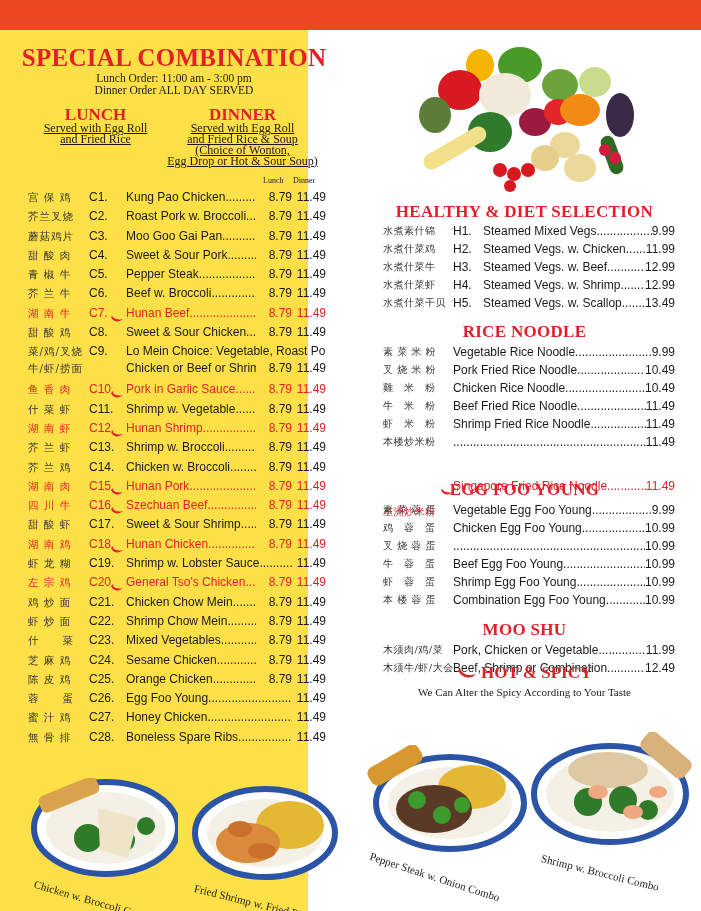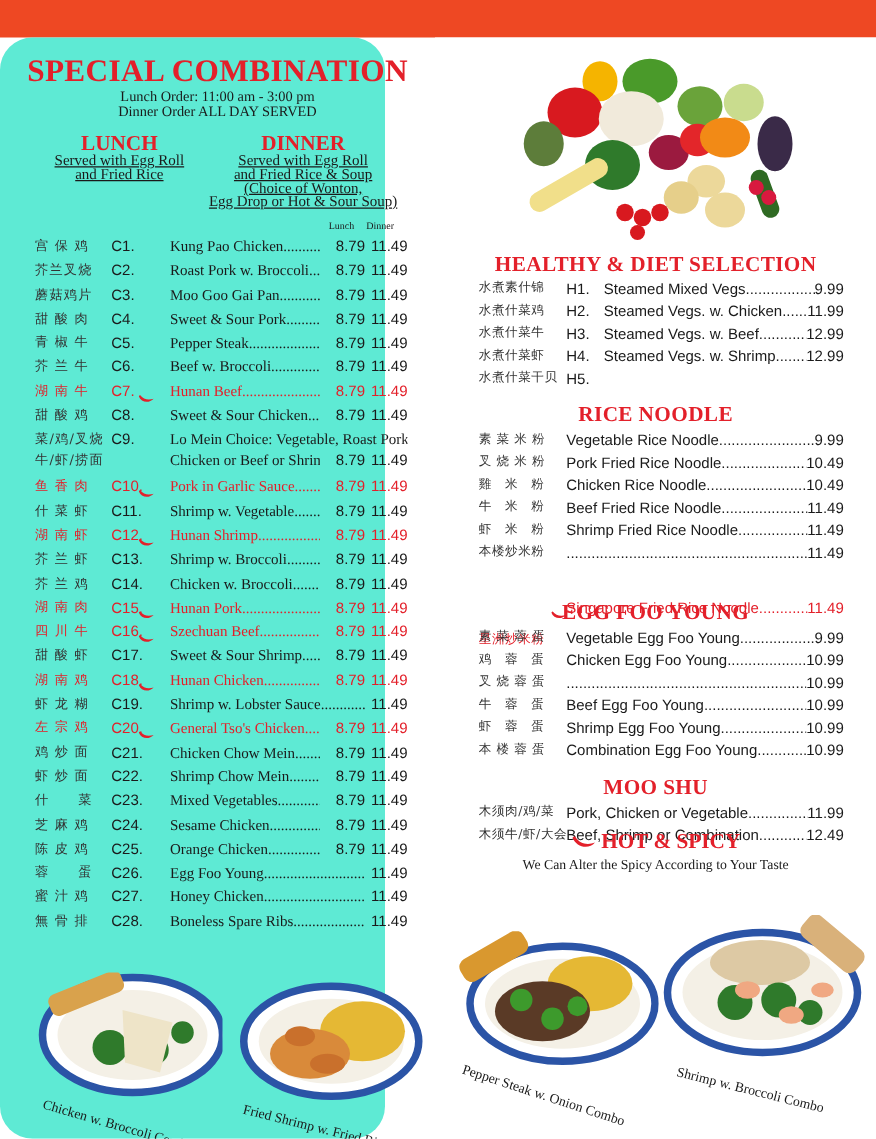--- a/index.html
+++ b/index.html
@@ -1,38 +1,38 @@
 <!DOCTYPE html>
 <html><head>
 <meta charset="utf-8">
 <style>
   * { box-sizing: border-box; margin: 0; padding: 0; }
   html, body { width: 701px; height: 911px; overflow: hidden; }
   body { position: relative; background: #ffffff; font-family: "Liberation Sans", sans-serif; color: #1a1a1a; }
 
   .top-bar { position: absolute; left: 0; top: 0; width: 701px; height: 30px; background: #ee4823; }
 
-  .left-page { position: absolute; left: 0; top: 30px; width: 308px; height: 881px; background: #5eead4; border-radius: 26px; }
+  .left-page { position: absolute; left: 0; top: 30px; width: 308px; height: 881px; background: #fde047; }
   .right-page { position: absolute; left: 348px; top: 30px; width: 353px; height: 881px; background: #ffffff; }
 
   .main-title { position: absolute; left: 0; width: 348px; top: 14px; text-align: center; font-family: "Liberation Serif", serif; font-weight: bold; font-size: 25px; color: #e3202a; letter-spacing: 0.3px; }
   .sub-line { position: absolute; left: 0; width: 348px; text-align: center; font-family: "Liberation Serif", serif; font-size: 11.5px; line-height: 12px; }
 
   .col-head { position: absolute; text-align: center; font-family: "Liberation Serif", serif; }
   .col-head .h { font-weight: bold; font-size: 17px; color: #e3202a; line-height: 17px; }
   .col-head .d { font-size: 12px; line-height: 11px; text-decoration: underline; }
 
   .price-head { position: absolute; top: 146px; font-family: "Liberation Serif", serif; font-size: 8px; }
 
   .combo-list { position: absolute; left: 28px; top: 158px; width: 298px; }
   .row { position: relative; height: 19.3px; font-size: 12px; line-height: 19.3px; white-space: nowrap; font-family: "Liberation Sans", sans-serif; }
   .row .cn { position: absolute; left: 0; width: 60px; font-family: "DejaVu Serif", serif; font-size: 10.5px; color: #333; letter-spacing: 1px; }
   .row .code { position: absolute; left: 61px; width: 36px; }
   .row .chili { position: absolute; left: 83px; top: 6px; width: 12px; height: 7px; }
-  .row .name { position: absolute; left: 108px; right: 70px; overflow: hidden; font-family: Liberation Serif, serif; }
+  .row .name { position: absolute; left: 98px; right: 70px; overflow: hidden; }
   .row .lunch { position: absolute; right: 34px; width: 30px; text-align: right; }
   .row .dinner { position: absolute; right: 0; width: 32px; text-align: right; }
   .row.spicy, .row.spicy .cn { color: #e3202a; }
   .row.tall { height: 38px; }
   .row.tall .line2 { position: absolute; top: 17px; }
 
   .name-fill { display: flex; }
   .name-fill .t { flex: 0 0 auto; }
   .name-fill .lead { flex: 1 1 auto; overflow: hidden; }
   .name-fill .lead::after { content: "................................................................................................"; }
@@ -468,20 +468,25 @@
       <span class="code">H4.</span>
       <span class="name name-fill">
         <span class="t">Steamed Vegs. w. Shrimp</span>
         <span class="lead"></span>
         <span class="price">12.99</span>
       </span>
     </div>
     <div class="r-row">
       <span class="cn">水煮什菜干贝</span>
       <span class="code">H5.</span>
+      <span class="name name-fill">
+        <span class="t">Steamed Vegs. w. Scallop</span>
+        <span class="lead"></span>
+        <span class="price">13.49</span>
+      </span>
     </div>
   </div>
 
 <div class="sec-title" style="top:322px">RICE NOODLE</div>
 <div class="r-list" id="noodle-list" style="top:343px">
     <div class="r-row">
       <span class="cn">素 菜 米 粉</span>
       <span class="name name-fill nocode">
         <span class="t">Vegetable Rice Noodle</span>
         <span class="lead"></span>

